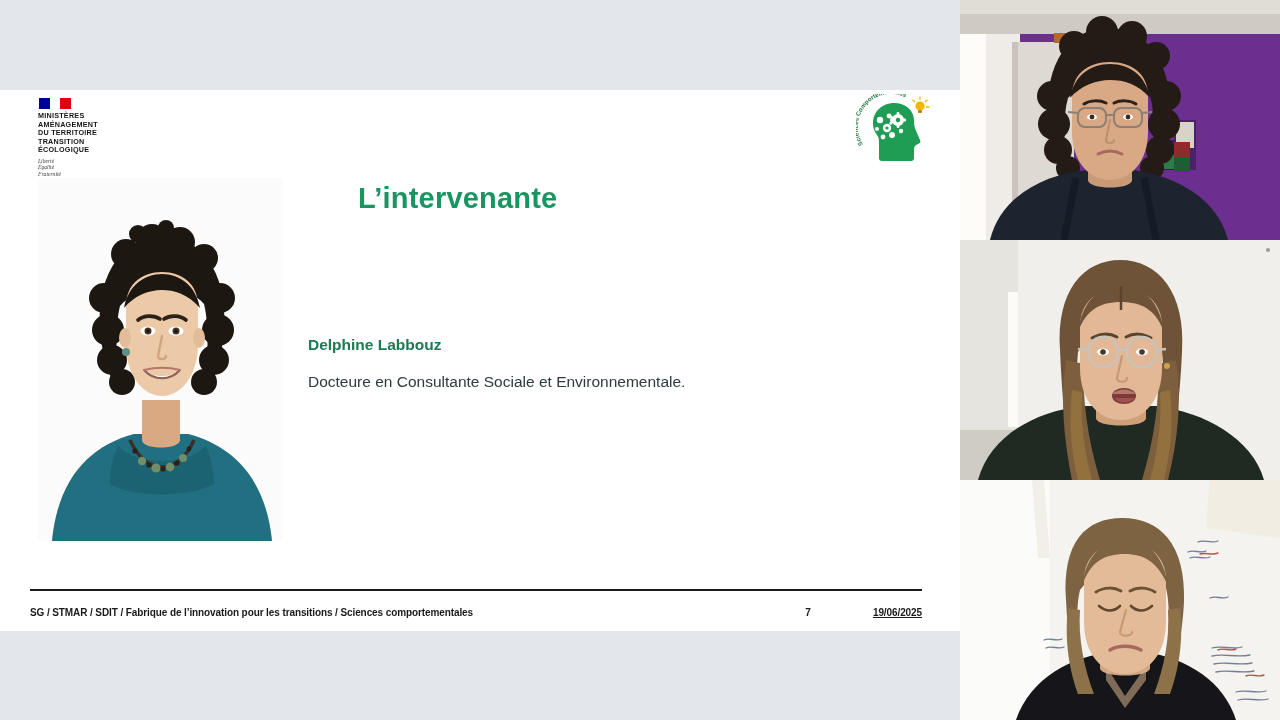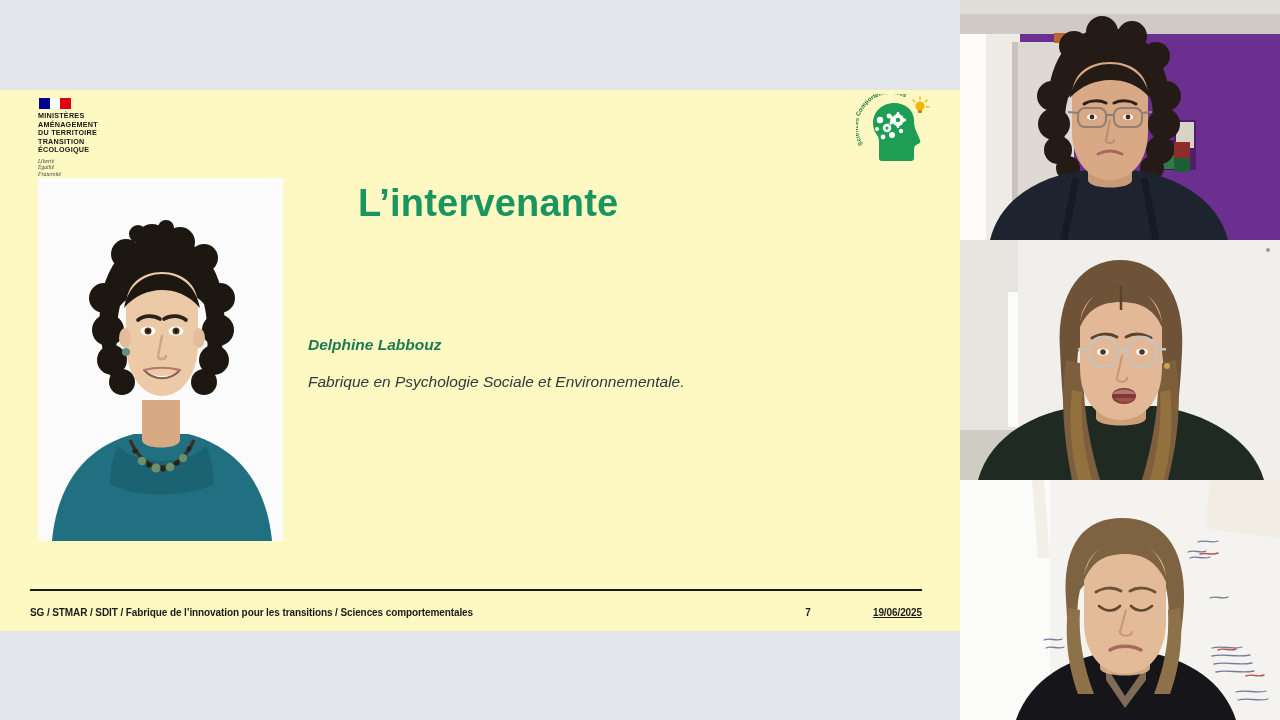--- a/index.html
+++ b/index.html
@@ -31,21 +31,21 @@
     align-items: center;
     justify-content: center;
   }
 
   #slide {
     position: absolute;
     left: 0;
     top: 90px;
     width: 960px;
     height: 541px;
-    background: #fef9c3;
+    background: #ffffff;
     overflow: hidden;
   }
 
   
   #ministry-logo {
     position: absolute;
     left: 38px;
     top: 8px;
     width: 110px;
   }
@@ -88,21 +88,21 @@
     width: 80px;
     height: 72px;
   }
   #brand-logo svg { display: block; width: 100%; height: 100%; }
 
   
   #slide-title {
     position: absolute;
     left: 358px;
     top: 92px;
-    font-size: 38px;
+    font-size: 29px;
     font-weight: bold;
     color: #1a9460;
     letter-spacing: 0.2px;
   }
 
   
   #portrait-frame {
     position: absolute;
     left: 38px;
     top: 88px;
@@ -112,21 +112,20 @@
     overflow: hidden;
   }
   #portrait-svg { display: block; width: 100%; height: 100%; }
 
   
   #speaker-block {
     position: absolute;
     left: 308px;
     top: 246px;
     width: 560px;
-    font-style: italic;
   }
   #speaker-name {
     font-size: 15.5px;
     font-weight: bold;
     color: #1b7a52;
     margin-bottom: 18px;
   }
   .speaker-line {
     font-size: 15.5px;
     line-height: 19px;
@@ -318,21 +317,21 @@
           <path d="M124 158 L120 178 C120 182 128 182 128 178" fill="none" stroke="#cfa583" stroke-width="2.4" stroke-linecap="round"></path>
 
           <path d="M106 192 C116 202 132 202 142 192 C134 200 114 200 106 192 Z" fill="#ffffff"></path>
           <path d="M106 192 C116 203 132 203 142 192" fill="none" stroke="#8d5f55" stroke-width="2" stroke-linecap="round"></path>
           <path d="M106 192 C118 189 130 189 142 192" fill="none" stroke="#b5766c" stroke-width="2.2" stroke-linecap="round"></path>
         </svg>
       </div>
 
       <div id="speaker-block">
         <div id="speaker-name">Delphine Labbouz</div>
-        <div class="speaker-line">Fabrique en Psychologie Sociale et Environnementale.</div>
+        <div class="speaker-line">Docteure en Consultante Sociale et Environnementale.</div>
       </div>
 
       <div id="footer-rule"></div>
       <div id="footer">
         <span id="footer-path">SG / STMAR / SDIT / Fabrique de l’innovation pour les transitions / Sciences comportementales</span>
         <span id="footer-spacer"></span>
         <span id="footer-page">7</span>
         <span id="footer-date">19/06/2025</span>
       </div>
 

